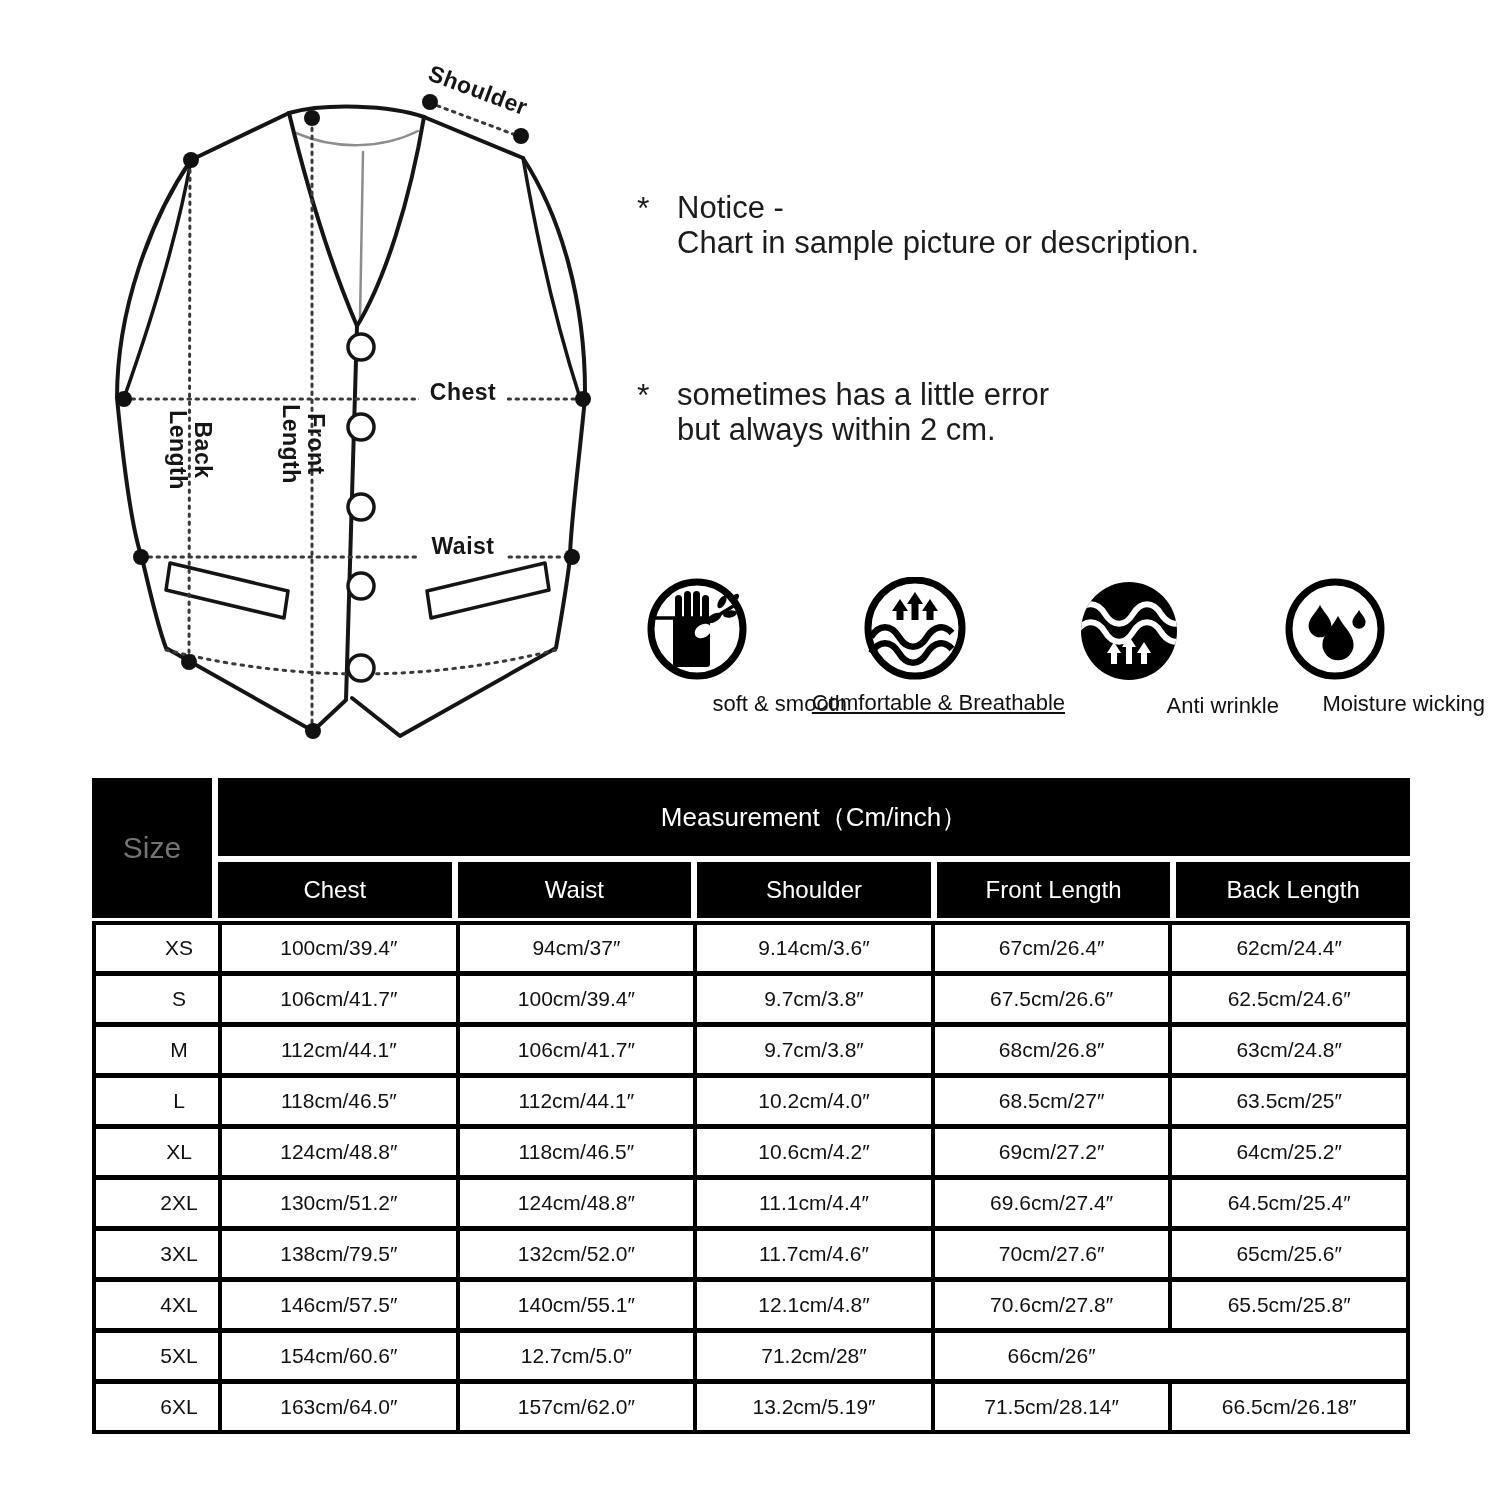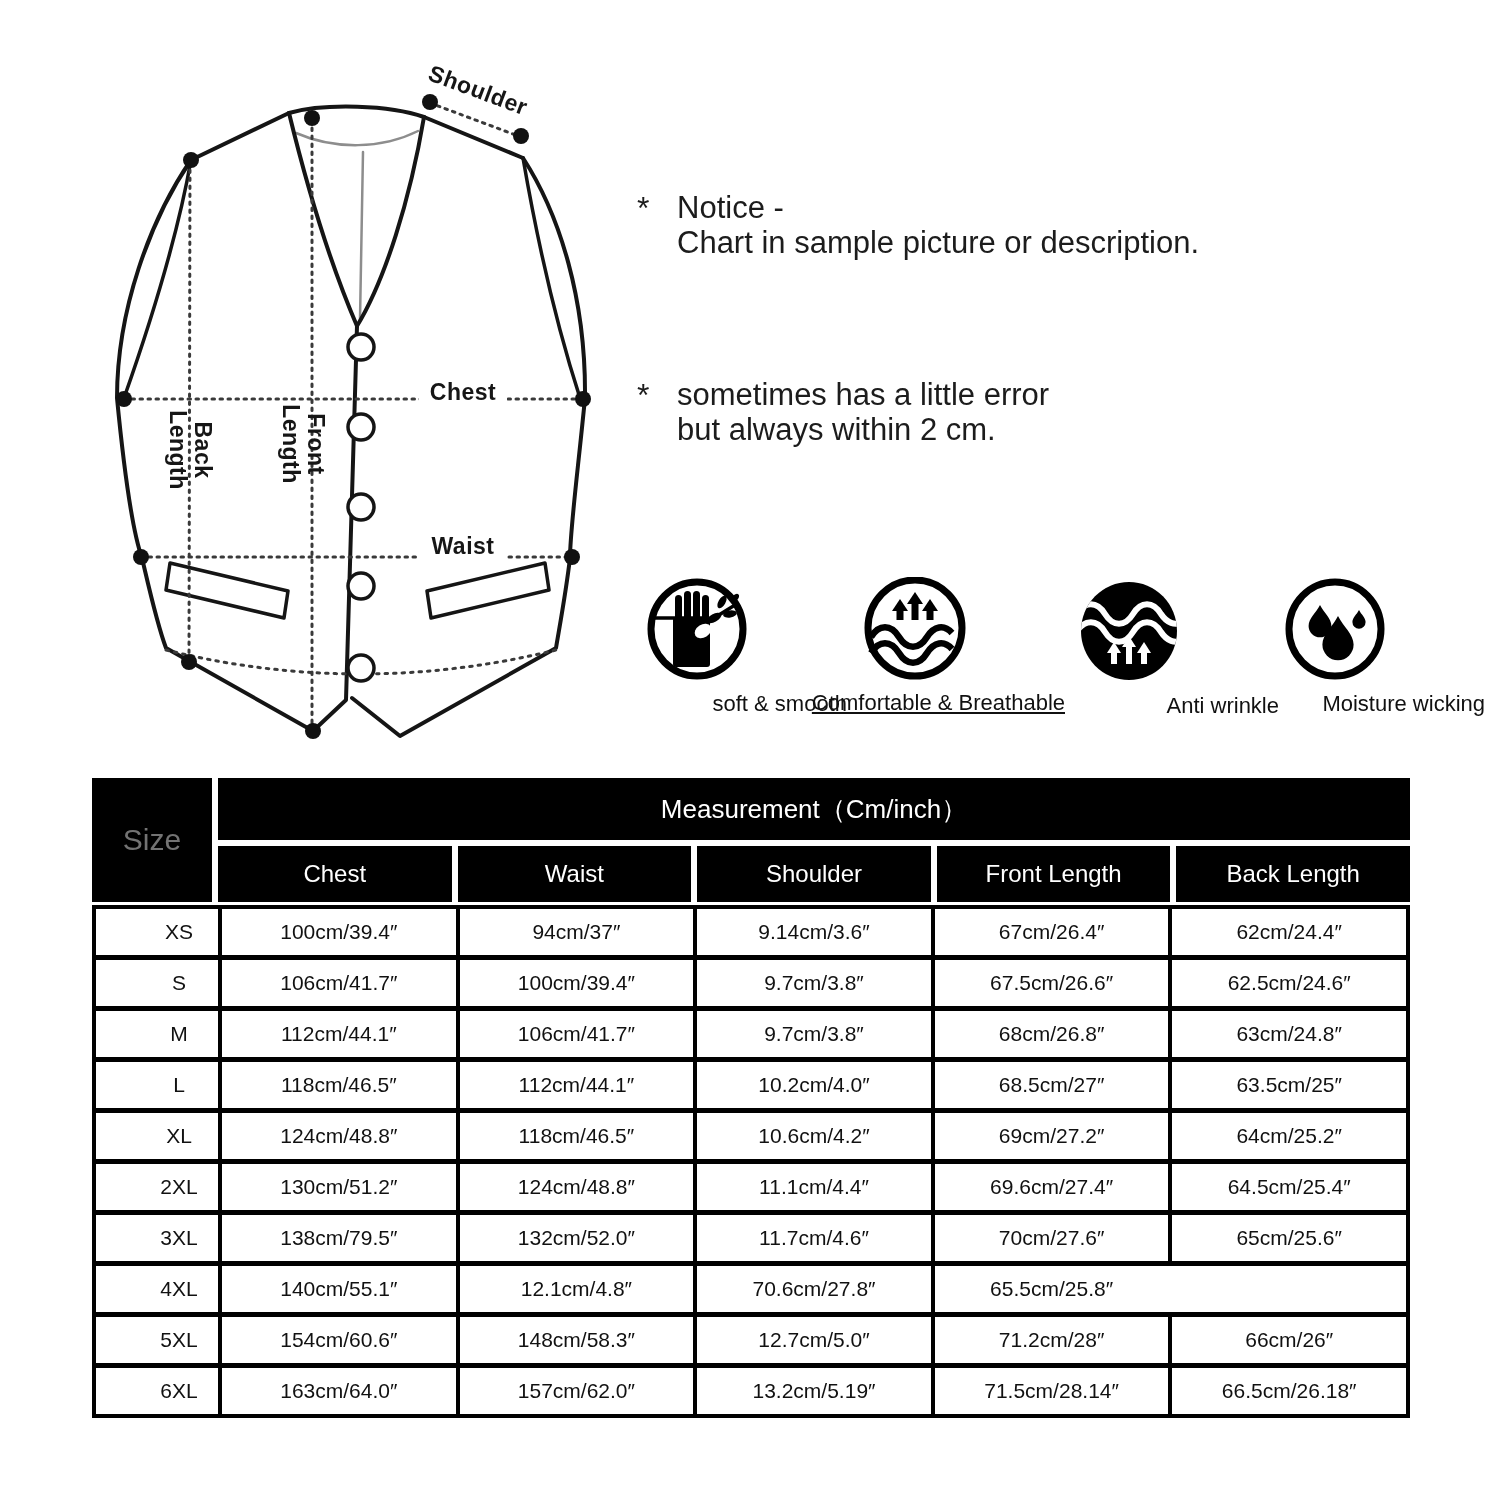--- a/index.html
+++ b/index.html
@@ -30,21 +30,21 @@
 
   
   .size-table { left:92px; top:778px; width:1318px; }
   .thead { display:flex; gap:6px; margin-bottom:3px; }
   .corner-cell {
     width:120px; background:#000; color:#737373; display:flex;
     align-items:center; justify-content:center; font-size:30px;
   }
   .head-right { flex:1; display:flex; flex-direction:column; gap:6px; }
   .title-cell {
-    height:62px; background:#000; color:#fff; display:flex;
+    height:78px; background:#000; color:#fff; display:flex;
     align-items:center; justify-content:center; font-size:26px;
   }
   .subrow { display:flex; gap:6px; height:56px; }
   .sub-cell {
     flex:1; background:#000; color:#fff; display:flex;
     align-items:center; justify-content:center; font-size:24px;
   }
   .tbody { border:4px solid #000; }
   .trow { display:grid; grid-template-columns:122px repeat(5,1fr); }
   .trow + .trow { border-top:5px solid #000; }
@@ -285,30 +285,30 @@
     <div class="td">3XL</div>
     <div class="td">138cm/79.5″</div>
     <div class="td">132cm/52.0″</div>
     <div class="td">11.7cm/4.6″</div>
     <div class="td">70cm/27.6″</div>
     <div class="td">65cm/25.6″</div>
   </div>
 
   <div class="trow">
     <div class="td">4XL</div>
+    <div class="td">146cm/57.5″</div>
     <div class="td">140cm/55.1″</div>
     <div class="td">12.1cm/4.8″</div>
     <div class="td">70.6cm/27.8″</div>
     <div class="td">65.5cm/25.8″</div>
   </div>
 
   <div class="trow">
     <div class="td">5XL</div>
     <div class="td">154cm/60.6″</div>
-    <div class="td">148cm/58.3″</div>
     <div class="td">12.7cm/5.0″</div>
     <div class="td">71.2cm/28″</div>
     <div class="td">66cm/26″</div>
   </div>
 
   <div class="trow">
     <div class="td">6XL</div>
     <div class="td">163cm/64.0″</div>
     <div class="td">157cm/62.0″</div>
     <div class="td">13.2cm/5.19″</div>

